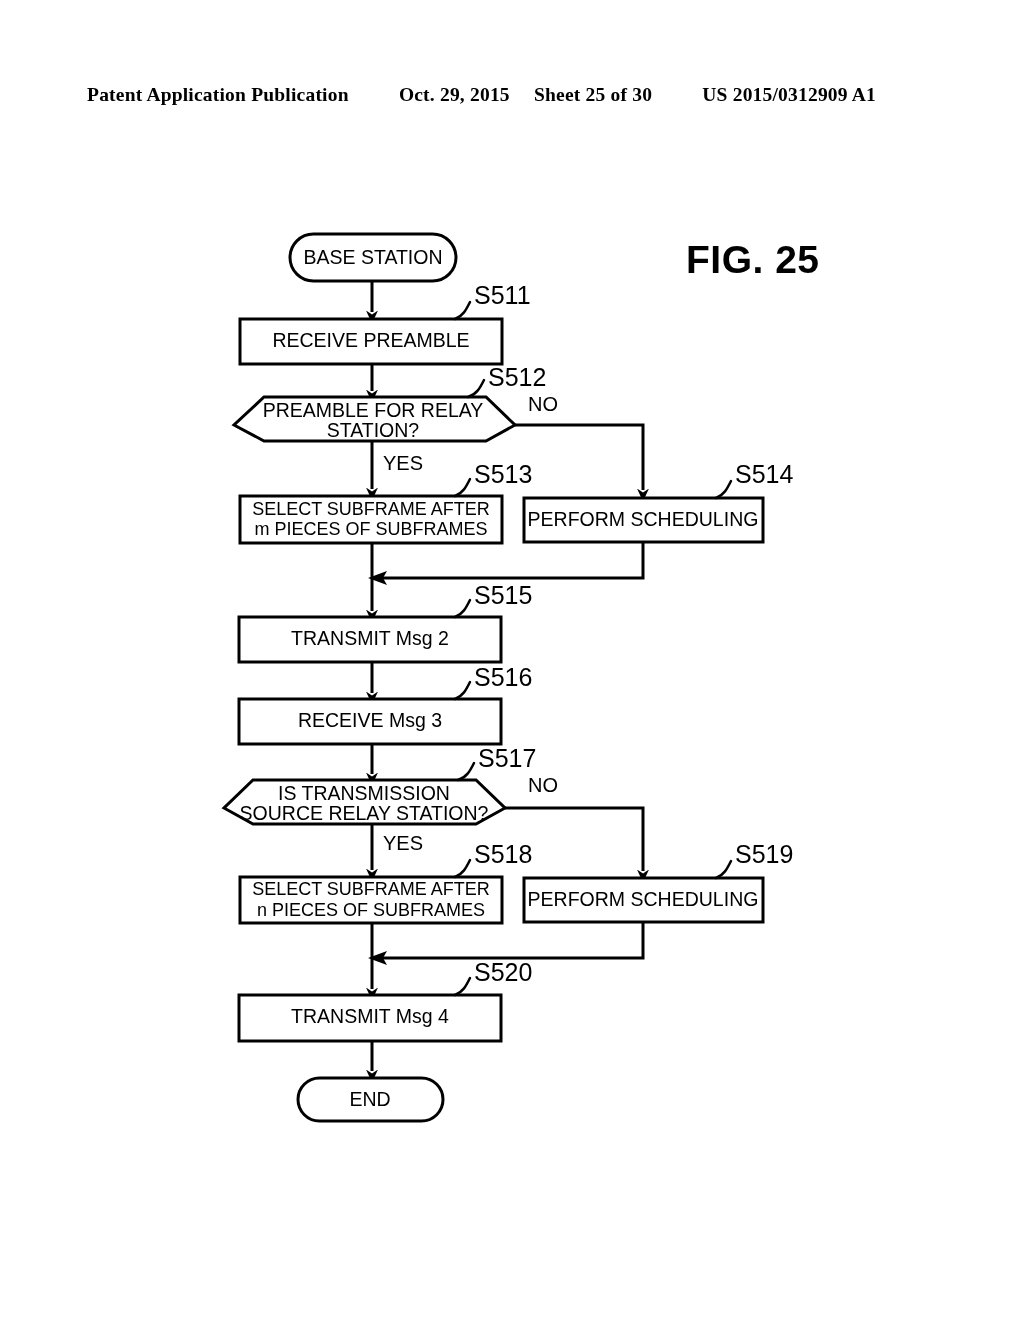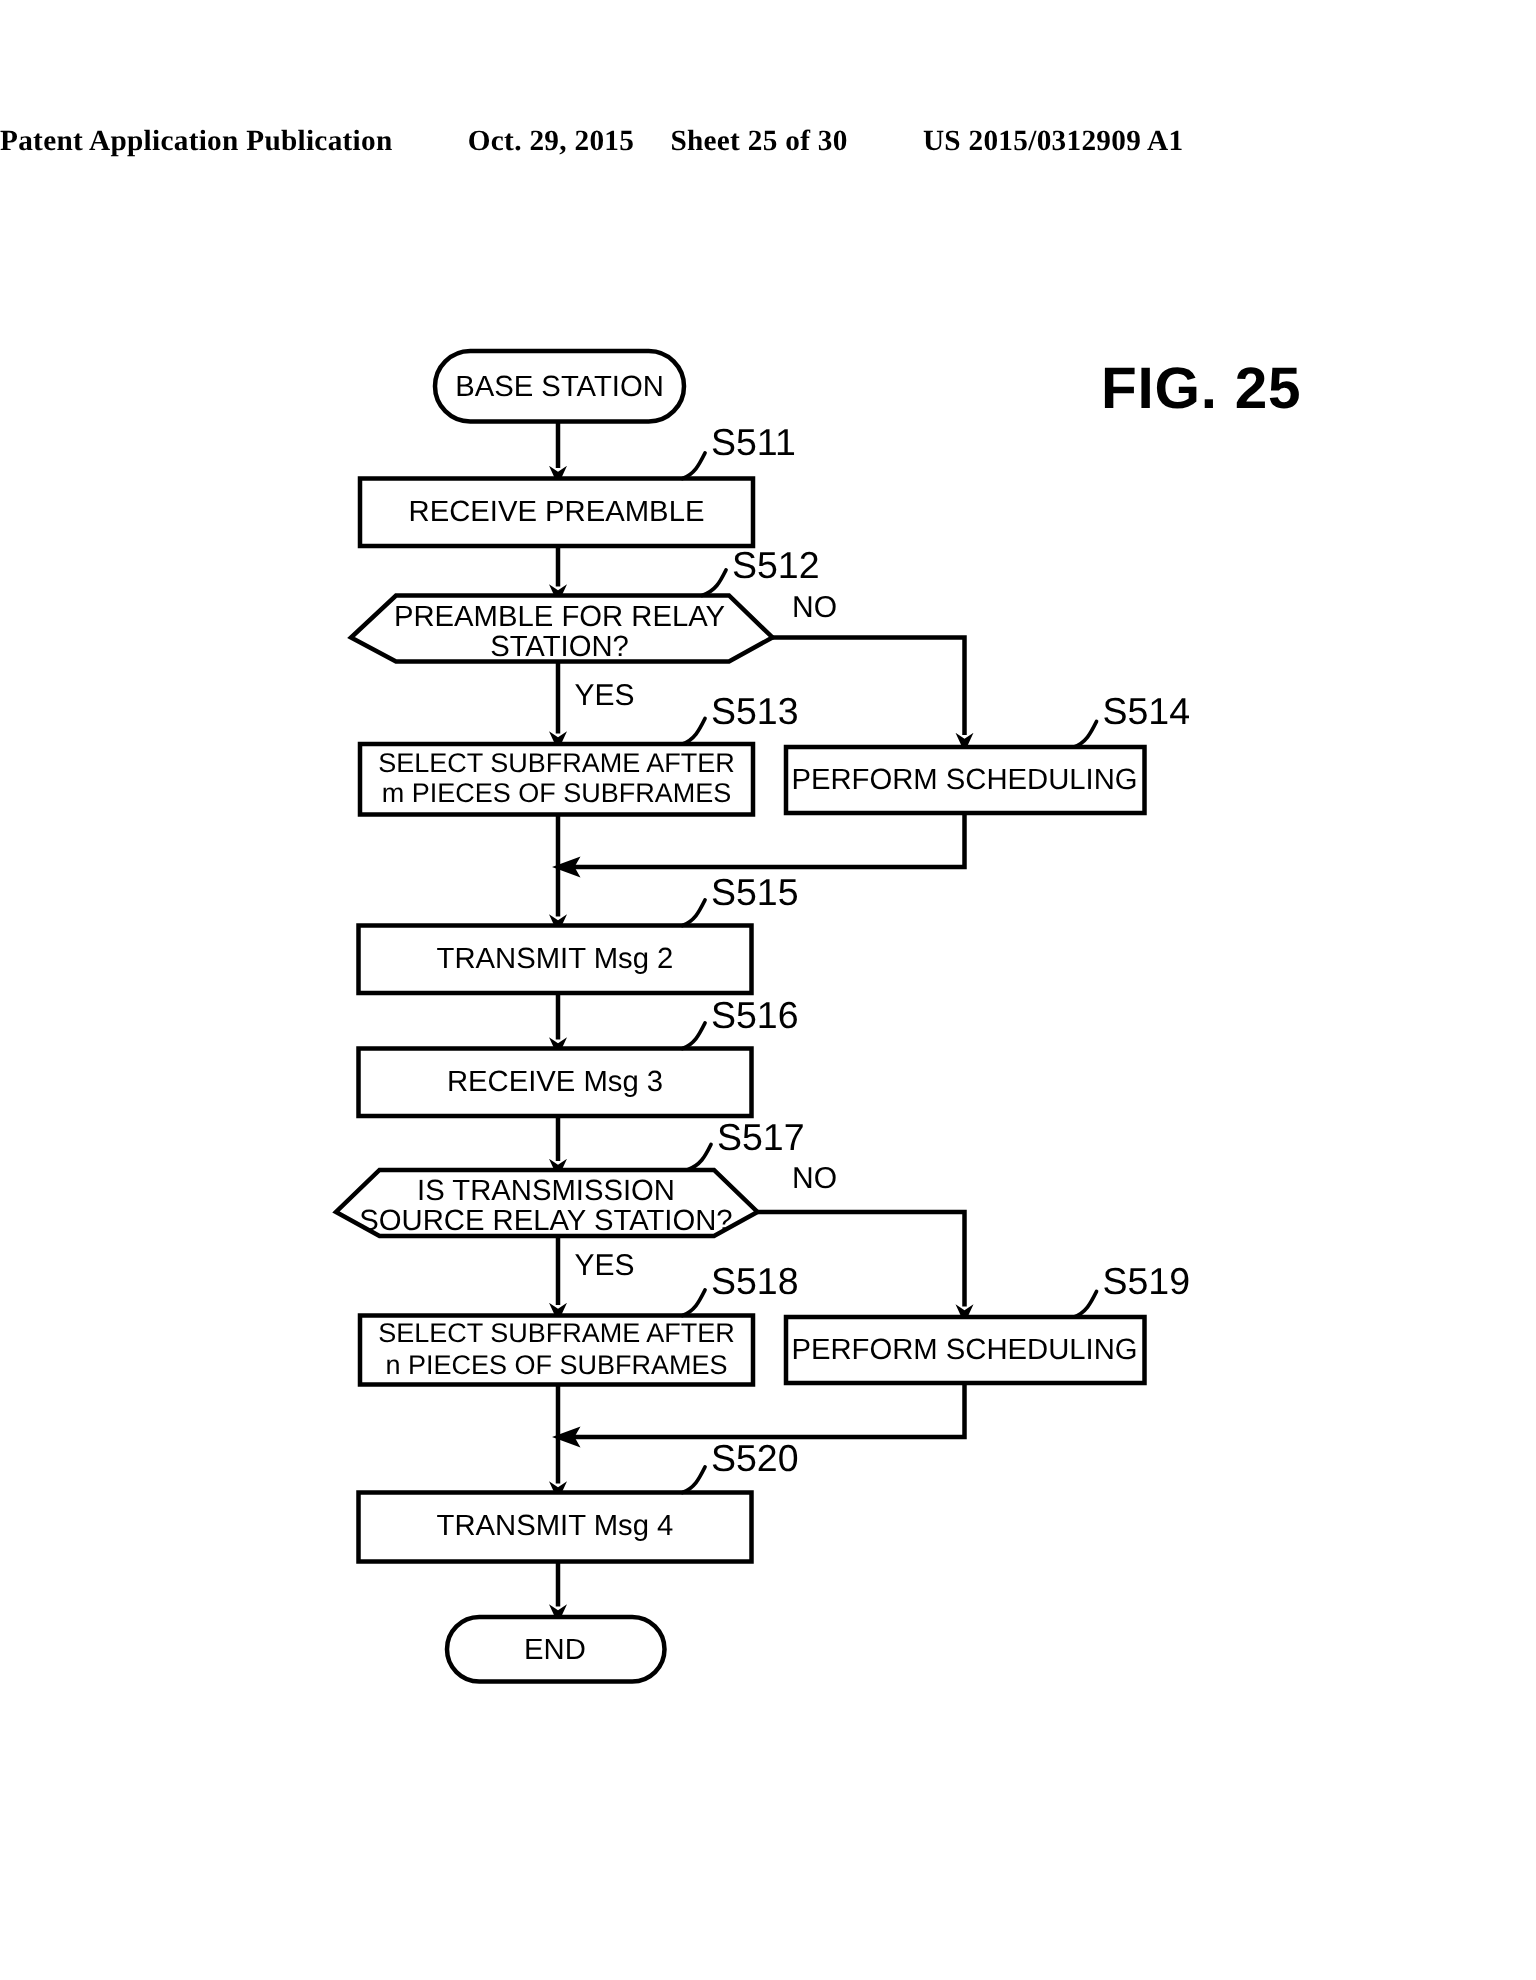--- a/index.html
+++ b/index.html
@@ -15,42 +15,41 @@
     color: #000000;
     overflow: hidden;
   }
 
   
   #patent-header {
     position: absolute;
     top: 84px;
     left: 0;
     width: 876px;
-    text-align: left;
+    text-align: right;
     font-family: "Liberation Serif", serif;
     font-weight: bold;
     font-size: 19.5px;
     letter-spacing: 0.2px;
     white-space: nowrap;
   }
   #patent-header .seg { display: inline-block; vertical-align: baseline; }
   #patent-header .gap-lg { display: inline-block; width: 40px; }
   #patent-header .gap-sm { display: inline-block; width: 14px; }
 
   
   #figure-title {
     position: absolute;
     left: 686px;
     top: 238px;
     font-family: "Liberation Sans", sans-serif;
     font-weight: bold;
     font-size: 39px;
     letter-spacing: 0.5px;
     white-space: nowrap;
-    margin-left: 48px;
   }
 
   
   #flowchart-svg {
     position: absolute;
     left: 0;
     top: 0;
     width: 1024px;
     height: 1320px;
   }

